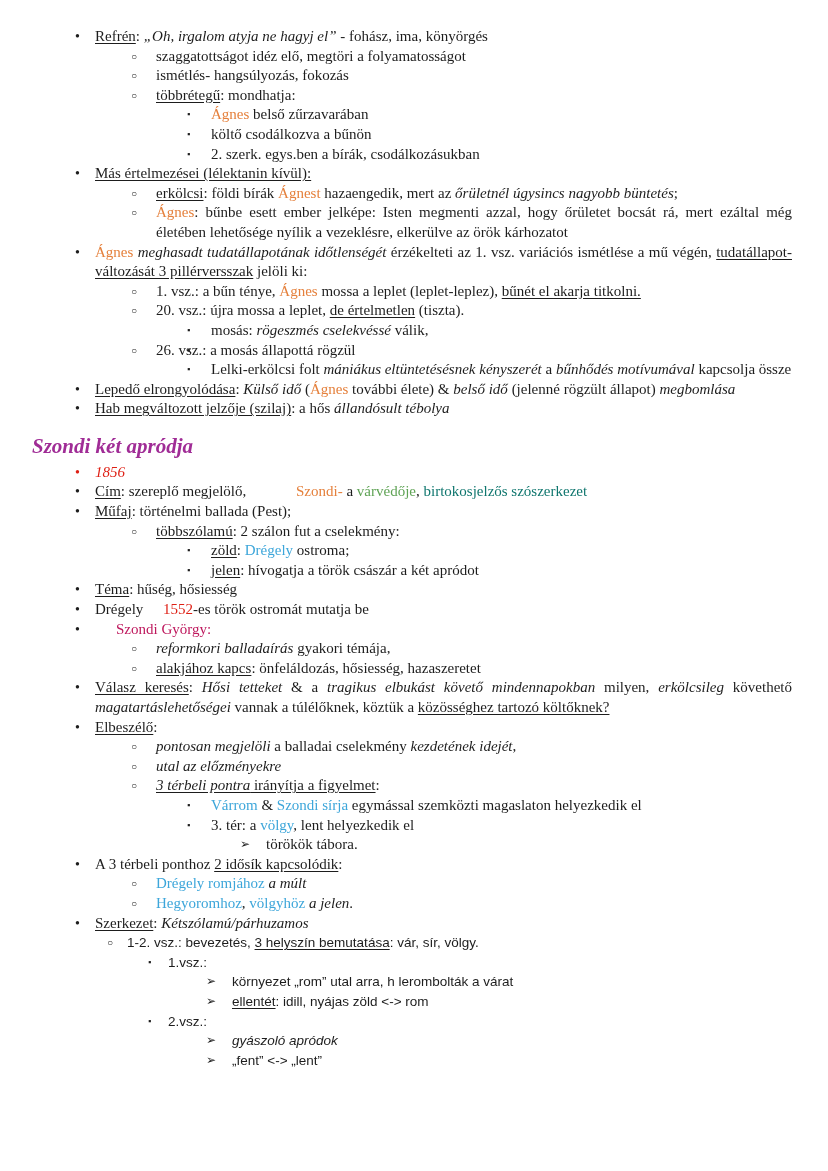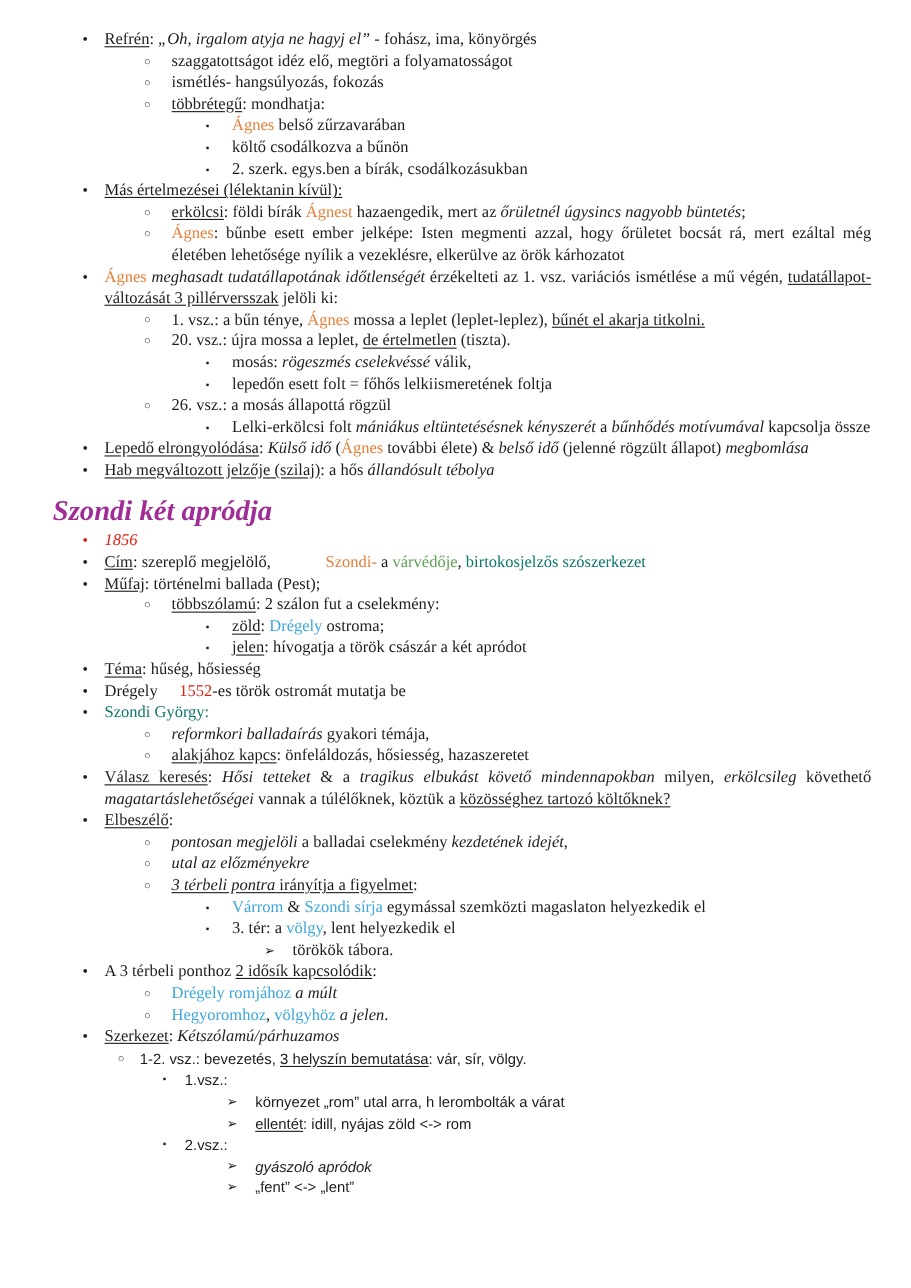--- a/index.html
+++ b/index.html
@@ -11,22 +11,22 @@
   .lv1{padding-left:95px;}  .mk1{left:75px;font-size:14px;}
   .lv2{padding-left:156px;} .mk2{left:131px;font-size:10px;}
   .lv3{padding-left:211px;} .mk3{left:187px;font-size:9px;}
   .lv4{padding-left:266px;} .mk4{left:240px;font-size:12px;}
   .sans{font-family:"Liberation Sans",sans-serif;font-size:13.5px;}
   .sans.lv2{padding-left:127px;} .sans .mk2{left:107px;}
   .sans.lv3{padding-left:168px;} .sans .mk3{left:148px;}
   .sans.lv4{padding-left:232px;} .sans .mk4{left:206px;}
   .i{font-style:italic;}
   .u{text-decoration:underline;text-underline-offset:2px;}
-  .heading{font-family:"Liberation Serif",serif;font-size:26px;font-weight:bold;font-style:italic;
-           margin:15px 0 5px 0;padding-left:48px;line-height:24px;}
+  .heading{font-family:"Liberation Serif",serif;font-size:21px;font-weight:bold;font-style:italic;
+           margin:15px 0 5px 0;padding-left:32px;line-height:24px;}
 </style>
 </head>
 <body>
 
 <div class="page">
   <div class="doc">
     <div>
         <div class="li lv1"><span class="mk mk1">•</span><span class="u">Refrén</span><span>: </span><span class="i">„Oh, irgalom atyja ne hagyj el”</span><span> - fohász, ima, könyörgés</span></div>
         <div class="li lv2"><span class="mk mk2">○</span><span>szaggatottságot idéz elő, megtöri a folyamatosságot</span></div>
         <div class="li lv2"><span class="mk mk2">○</span><span>ismétlés- hangsúlyozás, fokozás</span></div>
@@ -34,37 +34,37 @@
         <div class="li lv3"><span class="mk mk3">▪</span><span style="color: rgb(229, 128, 60);">Ágnes</span><span> belső zűrzavarában</span></div>
         <div class="li lv3"><span class="mk mk3">▪</span><span>költő csodálkozva a bűnön</span></div>
         <div class="li lv3"><span class="mk mk3">▪</span><span>2. szerk. egys.ben a bírák, csodálkozásukban</span></div>
         <div class="li lv1"><span class="mk mk1">•</span><span class="u">Más értelmezései (lélektanin kívül):</span></div>
         <div class="li lv2"><span class="mk mk2">○</span><span class="u">erkölcsi</span><span>: földi bírák </span><span style="color: rgb(229, 128, 60);">Ágnest</span><span> hazaengedik, mert az </span><span class="i">őrületnél úgysincs nagyobb büntetés</span><span>;</span></div>
         <div class="li lv2 just"><span class="mk mk2">○</span><span style="color: rgb(229, 128, 60);">Ágnes</span><span>: bűnbe esett ember jelképe: Isten megmenti azzal, hogy őrületet bocsát rá, mert ezáltal még életében lehetősége nyílik a vezeklésre, elkerülve az örök kárhozatot</span></div>
         <div class="li lv1 just"><span class="mk mk1">•</span><span style="color: rgb(229, 128, 60);">Ágnes</span><span> </span><span class="i">meghasadt tudatállapotának időtlenségét</span><span> érzékelteti az 1. vsz. variációs ismétlése a mű végén, </span><span class="u">tudatállapot-változását 3 pillérversszak</span><span> jelöli ki:</span></div>
         <div class="li lv2"><span class="mk mk2">○</span><span>1. vsz.: a bűn ténye, </span><span style="color: rgb(229, 128, 60);">Ágnes</span><span> mossa a leplet (leplet-leplez), </span><span class="u">bűnét el akarja titkolni.</span></div>
         <div class="li lv2"><span class="mk mk2">○</span><span>20. vsz.: újra mossa a leplet, </span><span class="u">de értelmetlen</span><span> (tiszta).</span></div>
         <div class="li lv3"><span class="mk mk3">▪</span><span>mosás: </span><span class="i">rögeszmés cselekvéssé</span><span> válik,</span></div>
-        <div class="li lv3"><span class="mk mk3">▪</span><span>lepedőn esett folt = főhős lelkiismeretének foltja</span></div>
+        <div class="li lv3"><span class="mk mk3">▪</span></div>
         <div class="li lv2"><span class="mk mk2">○</span><span>26. vsz.: a mosás állapottá rögzül</span></div>
         <div class="li lv3 just"><span class="mk mk3">▪</span><span>Lelki-erkölcsi folt </span><span class="i">mániákus eltüntetésésnek kényszerét</span><span> a </span><span class="i">bűnhődés motívumával</span><span> kapcsolja össze</span></div>
         <div class="li lv1 just"><span class="mk mk1">•</span><span class="u">Lepedő elrongyolódása</span><span>: </span><span class="i">Külső idő</span><span> (</span><span style="color: rgb(229, 128, 60);">Ágnes</span><span> további élete) &amp; </span><span class="i">belső idő</span><span> (jelenné rögzült állapot) </span><span class="i">megbomlása</span></div>
         <div class="li lv1"><span class="mk mk1">•</span><span class="u">Hab megváltozott jelzője (szilaj)</span><span>: a hős </span><span class="i">állandósult tébolya</span></div>
       </div>
     <h2 class="heading" style="color: rgb(160, 44, 150);">Szondi két apródja</h2>
     <div>
         <div class="li lv1"><span class="mk mk1" style="color: rgb(222, 31, 20);">•</span><span style="color: rgb(222, 31, 20); font-style: italic;">1856</span></div>
         <div class="li lv1"><span class="mk mk1">•</span><span class="u">Cím</span><span>: szereplő megjelölő, </span><span style="color: rgb(229, 128, 60); margin-left: 46px;">Szondi-</span><span> a </span><span style="color: rgb(95, 163, 85);">várvédője</span><span>, </span><span style="color: #0f766e;">birtokosjelzős szószerkezet</span></div>
         <div class="li lv1"><span class="mk mk1">•</span><span class="u">Műfaj</span><span>: történelmi ballada (Pest);</span></div>
         <div class="li lv2"><span class="mk mk2">○</span><span class="u">többszólamú</span><span>: 2 szálon fut a cselekmény:</span></div>
         <div class="li lv3"><span class="mk mk3">▪</span><span class="u">zöld</span><span>: </span><span style="color: rgb(61, 166, 218);">Drégely</span><span> ostroma;</span></div>
         <div class="li lv3"><span class="mk mk3">▪</span><span class="u">jelen</span><span>: hívogatja a török császár a két apródot</span></div>
         <div class="li lv1"><span class="mk mk1">•</span><span class="u">Téma</span><span>: hűség, hősiesség</span></div>
         <div class="li lv1"><span class="mk mk1">•</span><span>Drégely </span><span style="color: rgb(222, 31, 20); margin-left: 16px;">1552</span><span>-es török ostromát mutatja be</span></div>
-        <div class="li lv1"><span class="mk mk1">•</span><span style="color: #0f766e;">Szondi György:</span></div>
+        <div class="li lv1"><span class="mk mk1">•</span><span style="color: #be185d; margin-left: 21px;">Szondi György:</span></div>
         <div class="li lv2"><span class="mk mk2">○</span><span class="i">reformkori balladaírás</span><span> gyakori témája,</span></div>
         <div class="li lv2"><span class="mk mk2">○</span><span class="u">alakjához kapcs</span><span>: önfeláldozás, hősiesség, hazaszeretet</span></div>
         <div class="li lv1 just"><span class="mk mk1">•</span><span class="u">Válasz keresés</span><span>: </span><span class="i">Hősi tetteket</span><span> &amp; a </span><span class="i">tragikus elbukást követő mindennapokban</span><span> milyen, </span><span class="i">erkölcsileg</span><span> követhető </span><span class="i">magatartáslehetőségei</span><span> vannak a túlélőknek, köztük a </span><span class="u">közösséghez tartozó költőknek?</span></div>
         <div class="li lv1"><span class="mk mk1">•</span><span class="u">Elbeszélő</span><span>:</span></div>
         <div class="li lv2"><span class="mk mk2">○</span><span class="i">pontosan megjelöli</span><span> a balladai cselekmény </span><span class="i">kezdetének idejét</span><span>,</span></div>
         <div class="li lv2"><span class="mk mk2">○</span><span class="i">utal az előzményekre</span></div>
         <div class="li lv2"><span class="mk mk2">○</span><span class="i u">3 térbeli pontra</span><span class="u"> irányítja a figyelmet</span><span>:</span></div>
         <div class="li lv3"><span class="mk mk3">▪</span><span style="color: rgb(61, 166, 218);">Várrom</span><span> &amp; </span><span style="color: rgb(61, 166, 218);">Szondi sírja</span><span> egymással szemközti magaslaton helyezkedik el</span></div>
         <div class="li lv3"><span class="mk mk3">▪</span><span>3. tér: a </span><span style="color: rgb(61, 166, 218);">völgy</span><span>, lent helyezkedik el</span></div>
         <div class="li lv4"><span class="mk mk4">➢</span><span>törökök tábora.</span></div>

